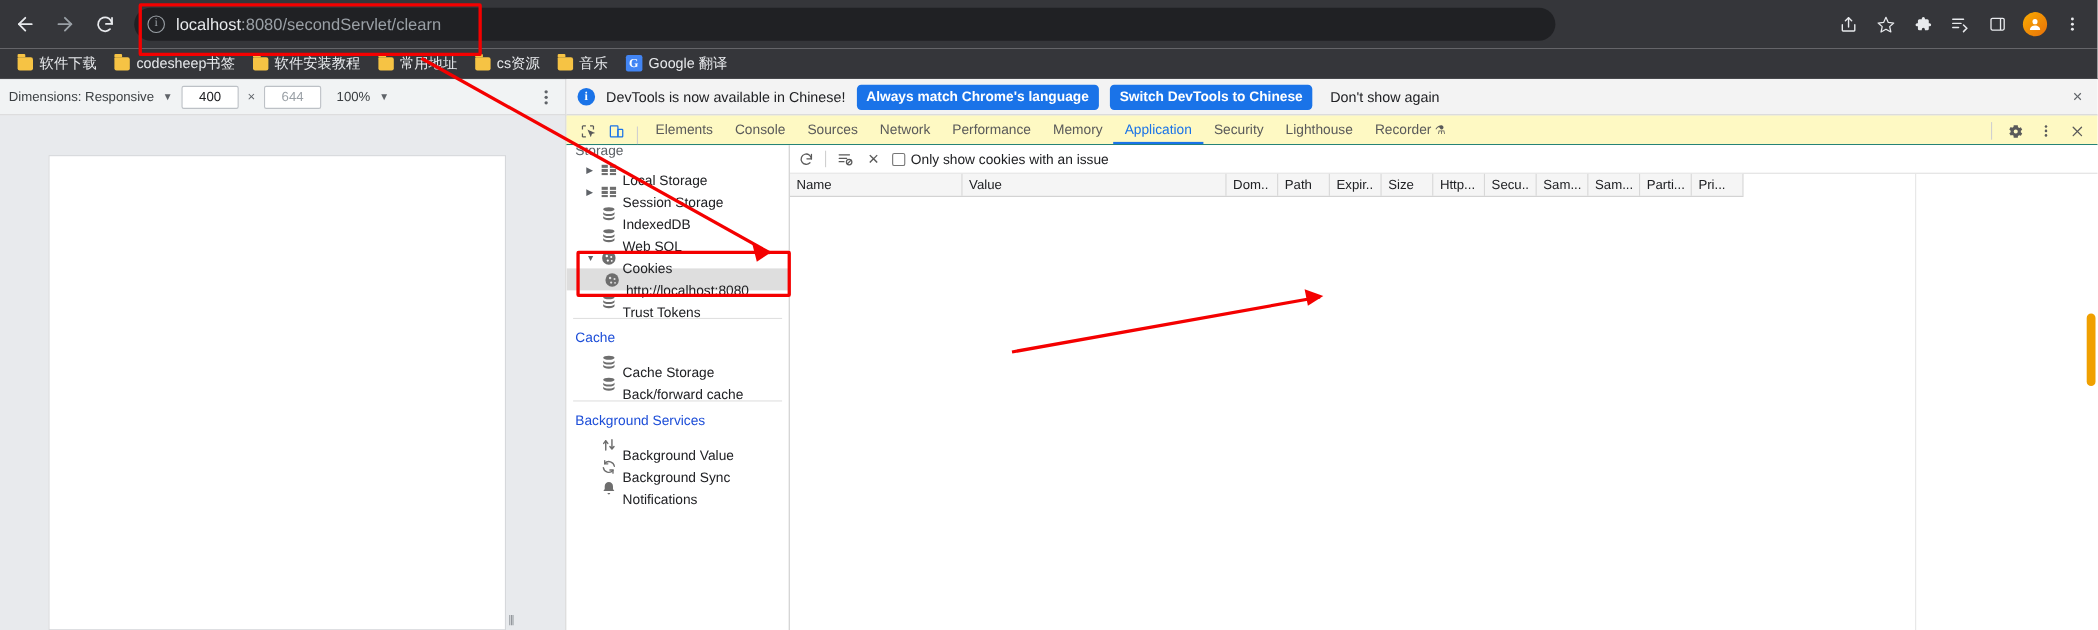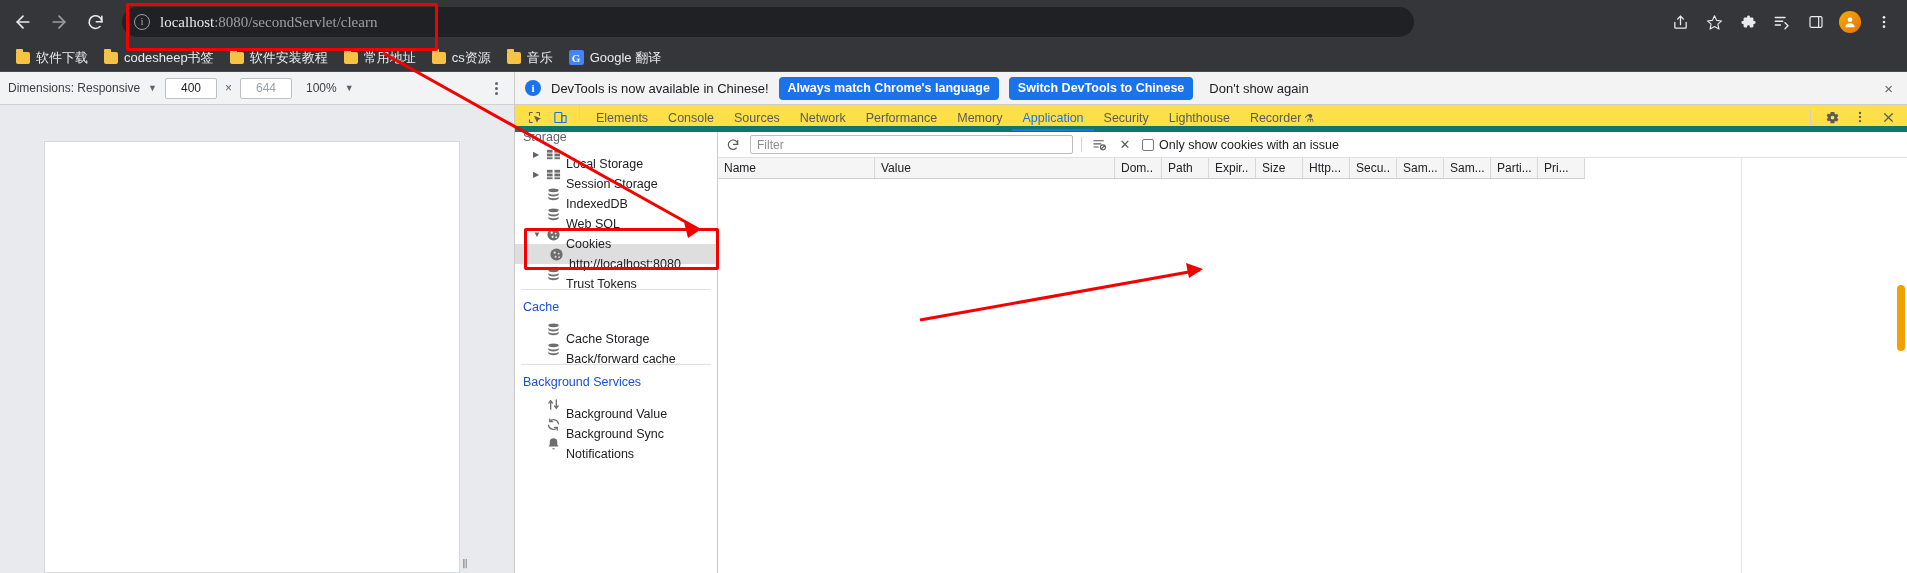--- a/index.html
+++ b/index.html
@@ -43,21 +43,21 @@
   .info-icon {
     width: 16px; height: 16px; border-radius: 50%;
     border: 1.5px solid #9aa0a6; color: #9aa0a6;
     font-size: 11px; line-height: 13px; text-align: center;
     font-family: "Liberation Serif", serif;
     flex: 0 0 auto;
     margin-right: 10px;
   }
   .url-text {
     font-size: 15px; color: #9aa0a6; white-space: nowrap;
-    font-family: Liberation Serif, serif;
+    font-family: Liberation Sans, sans-serif;
   }
   .url-text b { color: #e8eaed; font-weight: 400; }
   .chrome-right-icons {
     display: flex; align-items: center; gap: 4px;
     padding-right: 8px; color: #e8eaed;
   }
   .cicon { width: 30px; height: 30px; display:flex; align-items:center; justify-content:center; }
   .avatar-circle {
     width: 22px; height: 22px; border-radius: 50%;
     background: linear-gradient(135deg,#f9ab00,#e8710a);
@@ -154,23 +154,23 @@
   .btn-plain {
     background: transparent; border: none; color: #202124;
     font-size: 13px; padding: 0 6px; white-space: nowrap;
     font-family: "Liberation Sans", sans-serif;
   }
   .notify-close {
     margin-left: auto; color: #5f6368; font-size: 15px; padding-right: 4px;
   }
 
   .dt-tabbar {
-    height: 27px; flex: 0 0 auto; background: #fde047;
-    border-bottom: 6px solid #0f766e;
-    display: flex; align-items: flex-start; padding-left: 6px;
+    height: 27px; flex: 0 0 auto; background: #fef9c3;
+    border-bottom: 1px solid #0f766e;
+    display: flex; align-items: flex-end; padding-left: 6px;
     font-size: 12.5px; color: #5a5a5a;
   }
   .dt-tool-ico { width: 26px; height: 24px; display: flex; align-items: center; justify-content: center; }
   .dt-sep { width: 1px; height: 16px; background: #d0d0d0; margin: 0 6px; }
   .dt-tab {
     padding: 0 10px; height: 26px; line-height: 26px; white-space: nowrap;
   }
   .dt-tab.active { color: #1a73e8; border-bottom: 2px solid #1a73e8; font-weight: normal; }
   .dt-tabbar-right { margin-left: auto; display: flex; align-items: center; padding-right: 6px; gap: 2px; }
   .rec-ico { font-size: 11px; color: #5a5a5a; margin-left: 3px;}
@@ -578,21 +578,20 @@
       </div>
 
       <div class="dt-main">
         <div class="cookie-toolbar">
           <span class="tb-ico">
             <svg width="14" height="14" viewBox="0 0 24 24" fill="none" stroke="#5a5a5a" stroke-width="2" stroke-linecap="round">
                 <path d="M20 11a8 8 0 1 0-2.3 6.1"></path>
                 <polyline points="20 4 20 11 13 11"></polyline>
               </svg>
           </span>
-          <input class="filter-input" placeholder="Filter" style="">
           <span class="tb-sep"></span>
           <span class="tb-ico">
             <svg width="15" height="15" viewBox="0 0 24 24" fill="none" stroke="#5a5a5a" stroke-width="1.8" stroke-linecap="round">
                 <line x1="3" y1="6" x2="18" y2="6"></line>
                 <line x1="3" y1="11" x2="14" y2="11"></line>
                 <line x1="3" y1="16" x2="10" y2="16"></line>
                 <circle cx="17.5" cy="16.5" r="4"></circle>
                 <line x1="15" y1="19" x2="20" y2="14"></line>
               </svg>
           </span>

